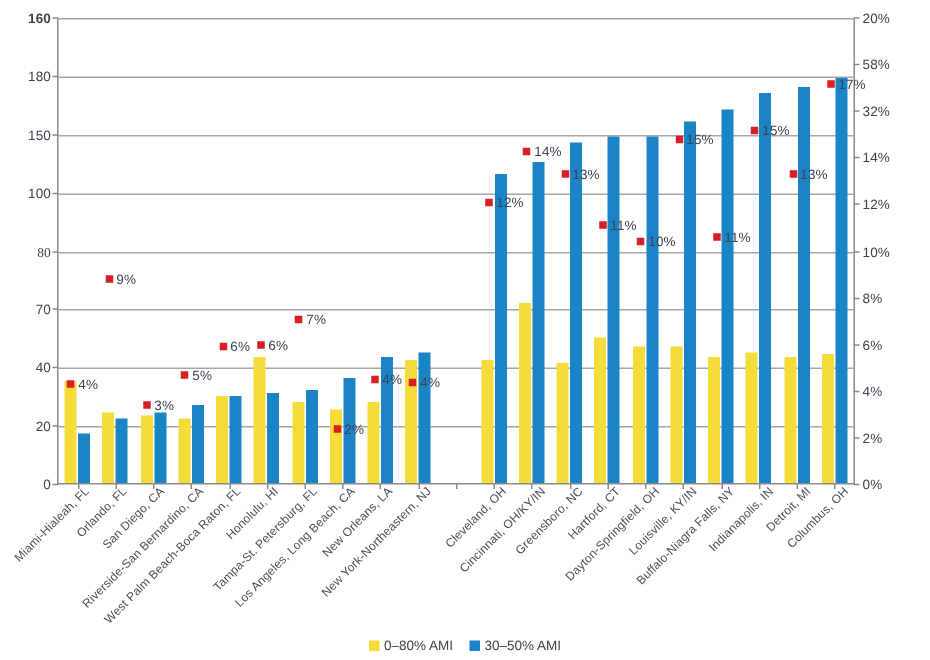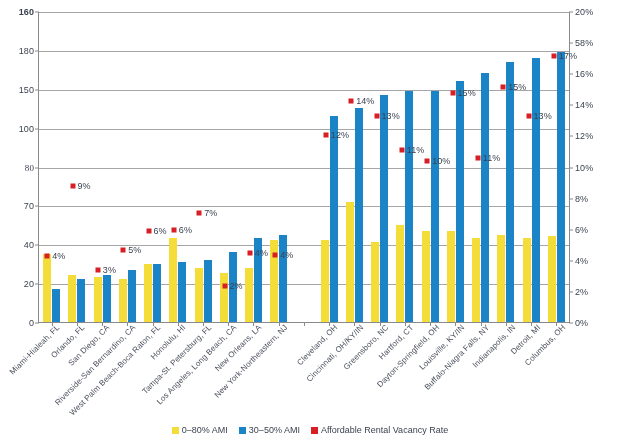--- a/index.html
+++ b/index.html
@@ -124,21 +124,21 @@
         <div class="tick-r" style="top: 217.7px;">6%</div>
         <div class="tickmark-r" style="top: 186.6px;"></div>
         <div class="tick-r" style="top: 186.6px;">8%</div>
         <div class="tickmark-r" style="top: 155.5px;"></div>
         <div class="tick-r" style="top: 155.5px;">10%</div>
         <div class="tickmark-r" style="top: 124.4px;"></div>
         <div class="tick-r" style="top: 124.4px;">12%</div>
         <div class="tickmark-r" style="top: 93.3px;"></div>
         <div class="tick-r" style="top: 93.3px;">14%</div>
         <div class="tickmark-r" style="top: 62.2px;"></div>
-        <div class="tick-r" style="top: 62.2px;">16%</div>
+        <div class="tick-r" style="top: 62.2px;">32%</div>
         <div class="tickmark-r" style="top: 31.1px;"></div>
         <div class="tick-r" style="top: 31.1px;">58%</div>
         <div class="tickmark-r" style="top: 0px;"></div>
         <div class="tick-r" style="top: 0px;">20%</div>
       </div>
     <div class="slots" id="slots">
         <div class="slot">
           <div class="bars">
             <div class="bar y" style="height: 68.0312px; background: rgb(245, 221, 57);"></div>
             <div class="bar b" style="height: 33.0437px; background: rgb(26, 132, 198);"></div>
@@ -352,19 +352,15 @@
 
   <div class="legend" id="legend">
       <div class="leg-item">
         <span class="swatch sw-y"></span>
         <span>0–80% AMI</span>
       </div>
       <div class="leg-item">
         <span class="swatch sw-b"></span>
         <span>30–50% AMI</span>
       </div>
-      <div class="leg-item">
-        <span class="swatch sw-r"></span>
-        <span>Affordable Rental Vacancy Rate</span>
-      </div>
     </div>
 
 </div>
 
 </body></html>

